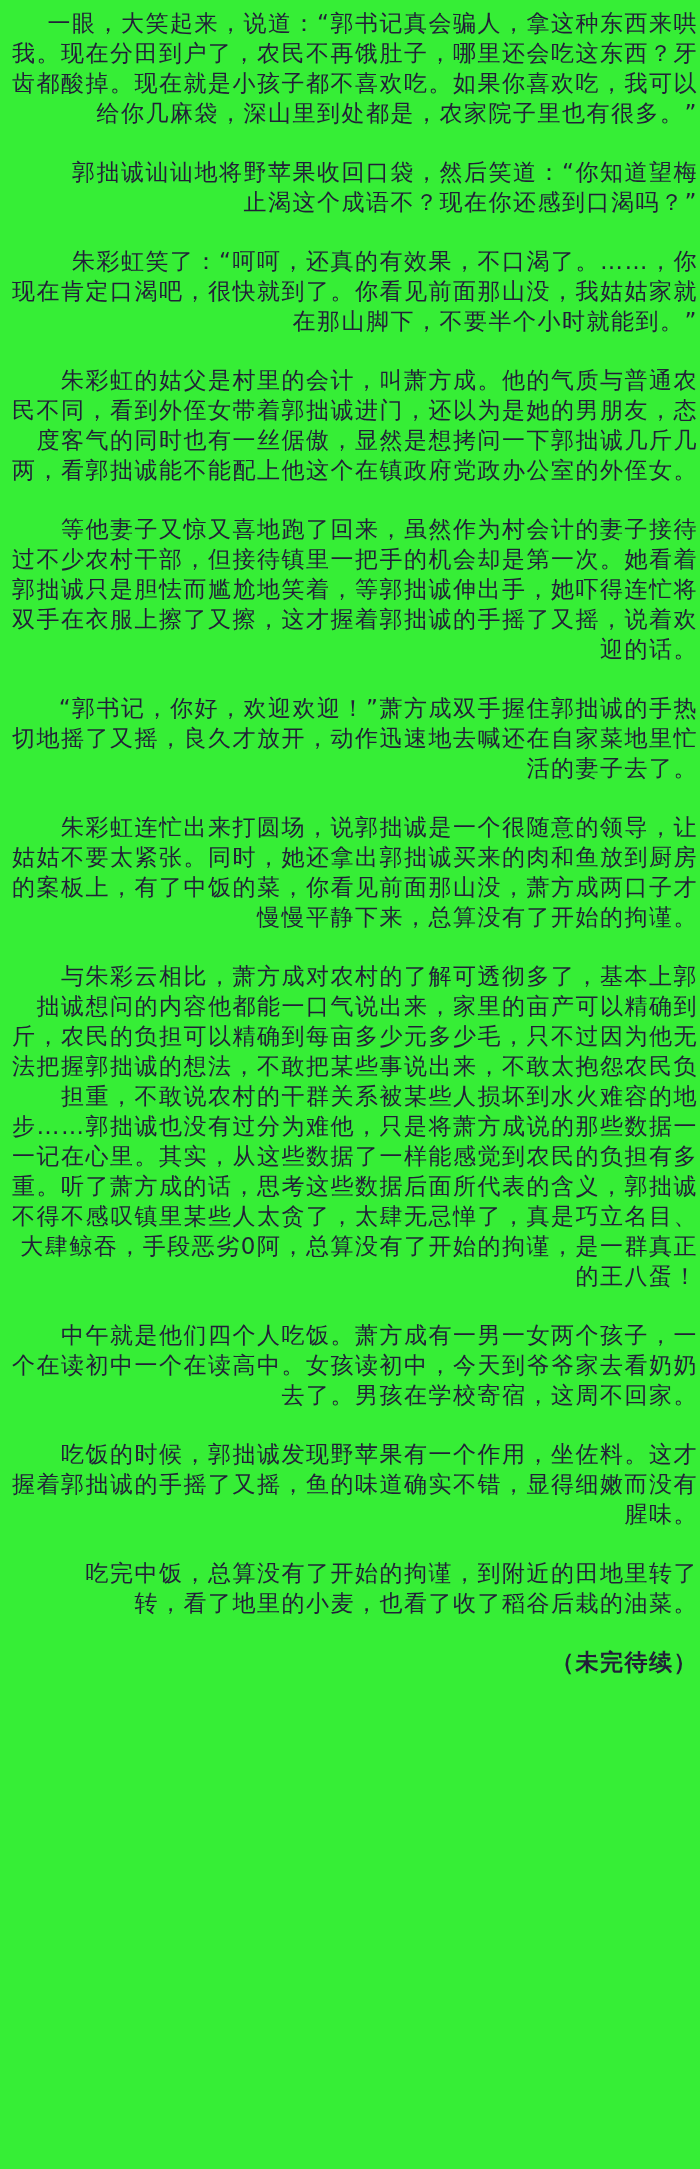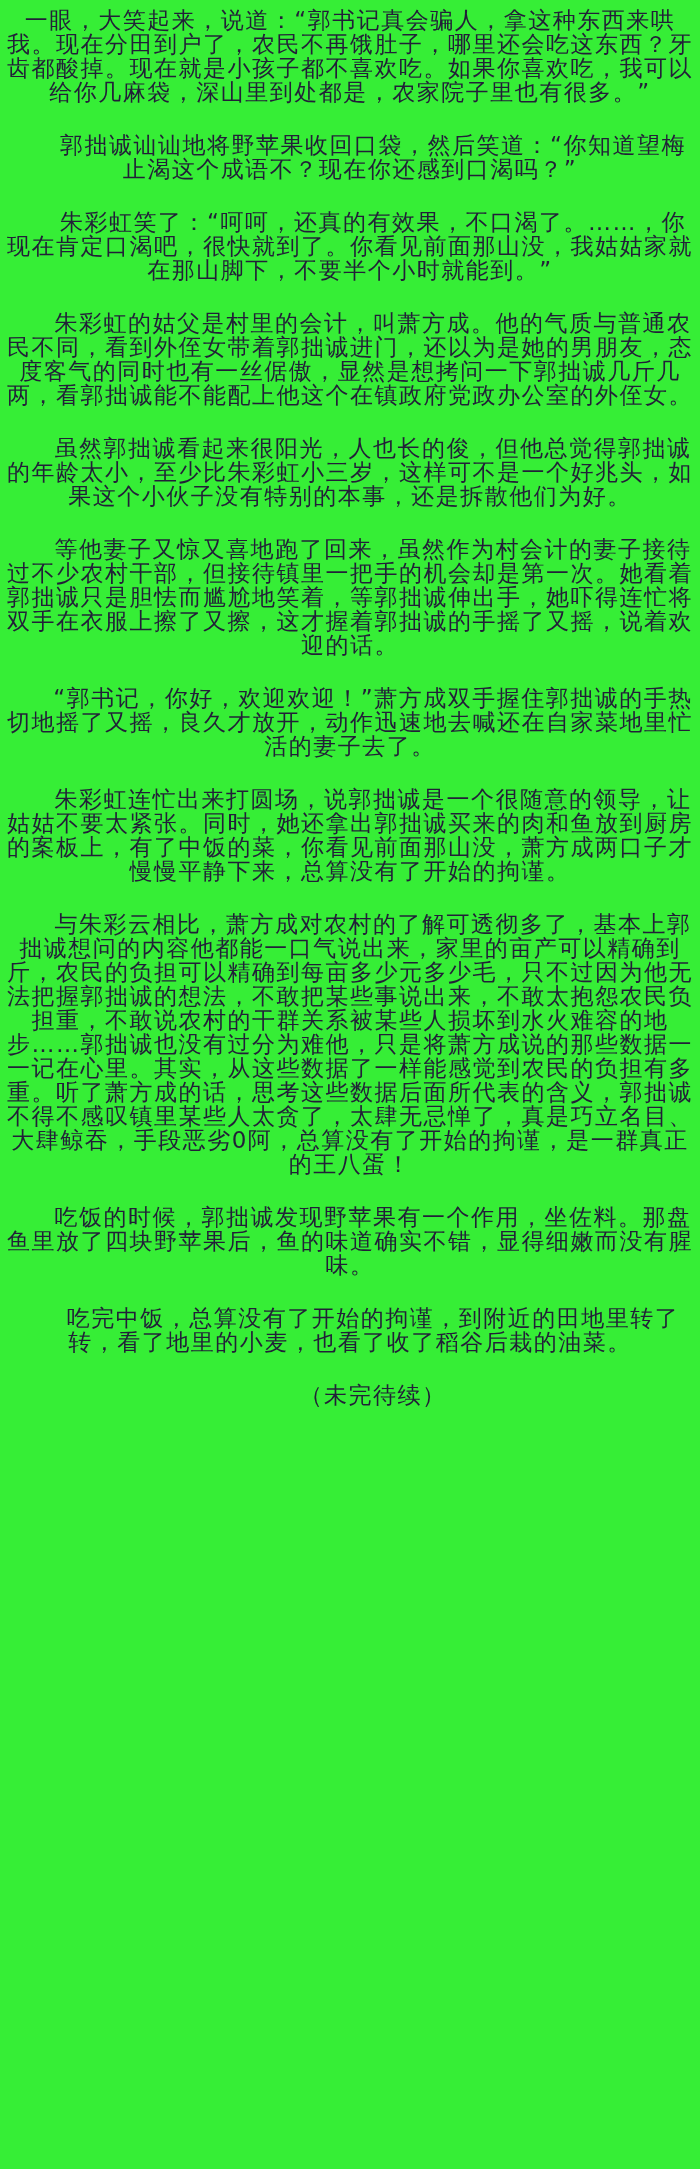--- a/index.html
+++ b/index.html
@@ -13,44 +13,45 @@
     font-family: "DejaVu Sans", sans-serif;
     padding: 8px 2px 40px 2px;
   }
   main[data-name="novel-page"] {
     display: block;
     width: 696px;
   }
   p.para {
     margin: 0 0 29px 0;
     font-size: 23px;
-    line-height: 24px;
+    line-height: 30px;
     letter-spacing: 1.5px;
     text-indent: 2em;
-    text-align: center;
+    text-align: right;
     word-break: break-all;
     font-weight: 400;
   }
   p.para.cont {
     text-indent: 0;
   }
   p.para.footer-note {
     margin-bottom: 0;
     margin-top: 14px;
+    font-weight: bold;
   }
 </style>
 </head>
 <body data-name="page-body" style="background-color: rgb(54, 238, 54); color: rgb(34, 31, 56);">
 
 <main data-name="novel-page">
   <p class="para cont" data-name="novel-paragraph">一眼，大笑起来，说道：“郭书记真会骗人，拿这种东西来哄我。现在分田到户了，农民不再饿肚子，哪里还会吃这东西？牙齿都酸掉。现在就是小孩子都不喜欢吃。如果你喜欢吃，我可以给你几麻袋，深山里到处都是，农家院子里也有很多。”</p>
   <p class="para" data-name="novel-paragraph">郭拙诚讪讪地将野苹果收回口袋，然后笑道：“你知道望梅止渴这个成语不？现在你还感到口渴吗？”</p>
   <p class="para" data-name="novel-paragraph">朱彩虹笑了：“呵呵，还真的有效果，不口渴了。……，你现在肯定口渴吧，很快就到了。你看见前面那山没，我姑姑家就在那山脚下，不要半个小时就能到。”</p>
   <p class="para" data-name="novel-paragraph">朱彩虹的姑父是村里的会计，叫萧方成。他的气质与普通农民不同，看到外侄女带着郭拙诚进门，还以为是她的男朋友，态度客气的同时也有一丝倨傲，显然是想拷问一下郭拙诚几斤几两，看郭拙诚能不能配上他这个在镇政府党政办公室的外侄女。</p>
-  <p class="para" data-name="novel-paragraph">虽然郭拙诚看起来很阳光，人也长的俊，但他总觉得郭拙诚的年龄太小，至少比朱彩虹小三岁，这样可不是一个好兆头，如果这个小伙子没有特别的本事，还是拆散他们为好。</p>
   <p class="para" data-name="novel-paragraph">等他妻子又惊又喜地跑了回来，虽然作为村会计的妻子接待过不少农村干部，但接待镇里一把手的机会却是第一次。她看着郭拙诚只是胆怯而尴尬地笑着，等郭拙诚伸出手，她吓得连忙将双手在衣服上擦了又擦，这才握着郭拙诚的手摇了又摇，说着欢迎的话。</p>
   <p class="para" data-name="novel-paragraph">“郭书记，你好，欢迎欢迎！”萧方成双手握住郭拙诚的手热切地摇了又摇，良久才放开，动作迅速地去喊还在自家菜地里忙活的妻子去了。</p>
   <p class="para" data-name="novel-paragraph">朱彩虹连忙出来打圆场，说郭拙诚是一个很随意的领导，让姑姑不要太紧张。同时，她还拿出郭拙诚买来的肉和鱼放到厨房的案板上，有了中饭的菜，你看见前面那山没，萧方成两口子才慢慢平静下来，总算没有了开始的拘谨。</p>
   <p class="para" data-name="novel-paragraph">与朱彩云相比，萧方成对农村的了解可透彻多了，基本上郭拙诚想问的内容他都能一口气说出来，家里的亩产可以精确到斤，农民的负担可以精确到每亩多少元多少毛，只不过因为他无法把握郭拙诚的想法，不敢把某些事说出来，不敢太抱怨农民负担重，不敢说农村的干群关系被某些人损坏到水火难容的地步……郭拙诚也没有过分为难他，只是将萧方成说的那些数据一一记在心里。其实，从这些数据了一样能感觉到农民的负担有多重。听了萧方成的话，思考这些数据后面所代表的含义，郭拙诚不得不感叹镇里某些人太贪了，太肆无忌惮了，真是巧立名目、大肆鲸吞，手段恶劣0阿，总算没有了开始的拘谨，是一群真正的王八蛋！</p>
-  <p class="para" data-name="novel-paragraph">吃饭的时候，郭拙诚发现野苹果有一个作用，坐佐料。那盘鱼里放了四块野苹果后，鱼的味道确实不错，显得细嫩而没有腥味。</p>
+  <p class="para" data-name="novel-paragraph">中午就是他们四个人吃饭。萧方成有一男一女两个孩子，一个在读初中一个在读高中。女孩读初中，今天到爷爷家去看奶奶去了。男孩在学校寄宿，这周不回家。</p>
+  <p class="para" data-name="novel-paragraph">吃饭的时候，郭拙诚发现野苹果有一个作用，坐佐料。这才握着郭拙诚的手摇了又摇，鱼的味道确实不错，显得细嫩而没有腥味。</p>
   <p class="para" data-name="novel-paragraph">吃完中饭，总算没有了开始的拘谨，到附近的田地里转了转，看了地里的小麦，也看了收了稻谷后栽的油菜。</p>
   <p class="para footer-note" data-name="to-be-continued-note">（未完待续）</p>
 </main>
 
 </body></html>

